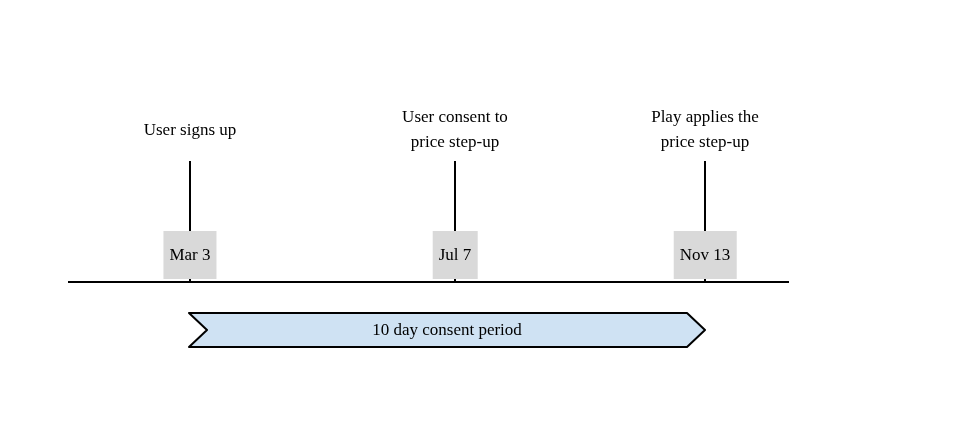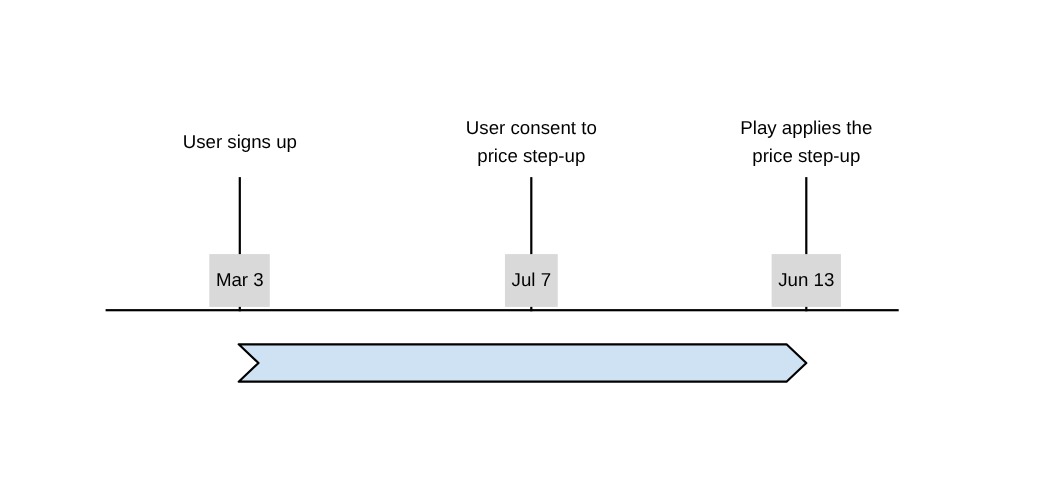--- a/index.html
+++ b/index.html
@@ -5,24 +5,23 @@
   html, body {
     margin: 0;
     padding: 0;
     background: #ffffff;
   }
   .canvas {
     position: relative;
     width: 789px;
     height: 446px;
     background: var(--background, #ffffff);
-    font-family: Liberation Sans, sans-serif;
+    font-family: Liberation Serif, serif;
     color: var(--text, #000000);
     overflow: hidden;
-    margin-left: 28px;
   }
   
   .event {
     position: absolute;
     top: 0;
     width: 0;
     height: 100%;
   }
   .event-title {
     position: absolute;
@@ -103,20 +102,21 @@
     <div class="event-title">User consent to
 price step-up</div>
     <div class="event-tick"></div>
     <div class="event-date">Jul 7</div>
   </div>
 
   <div class="event" style="left:705px">
     <div class="event-title">Play applies the
 price step-up</div>
     <div class="event-tick"></div>
-    <div class="event-date">Jun 13</div>
+    <div class="event-date">Nov 13</div>
   </div>
 
   <svg class="banner-svg" viewBox="0 0 958 446">
     <polygon class="banner-shape" points="189,313 687,313 705,330 687,347 189,347 207,330"></polygon>
   </svg>
+  <div class="banner-label">10 day consent period</div>
 
 </div>
 
 </body></html>

